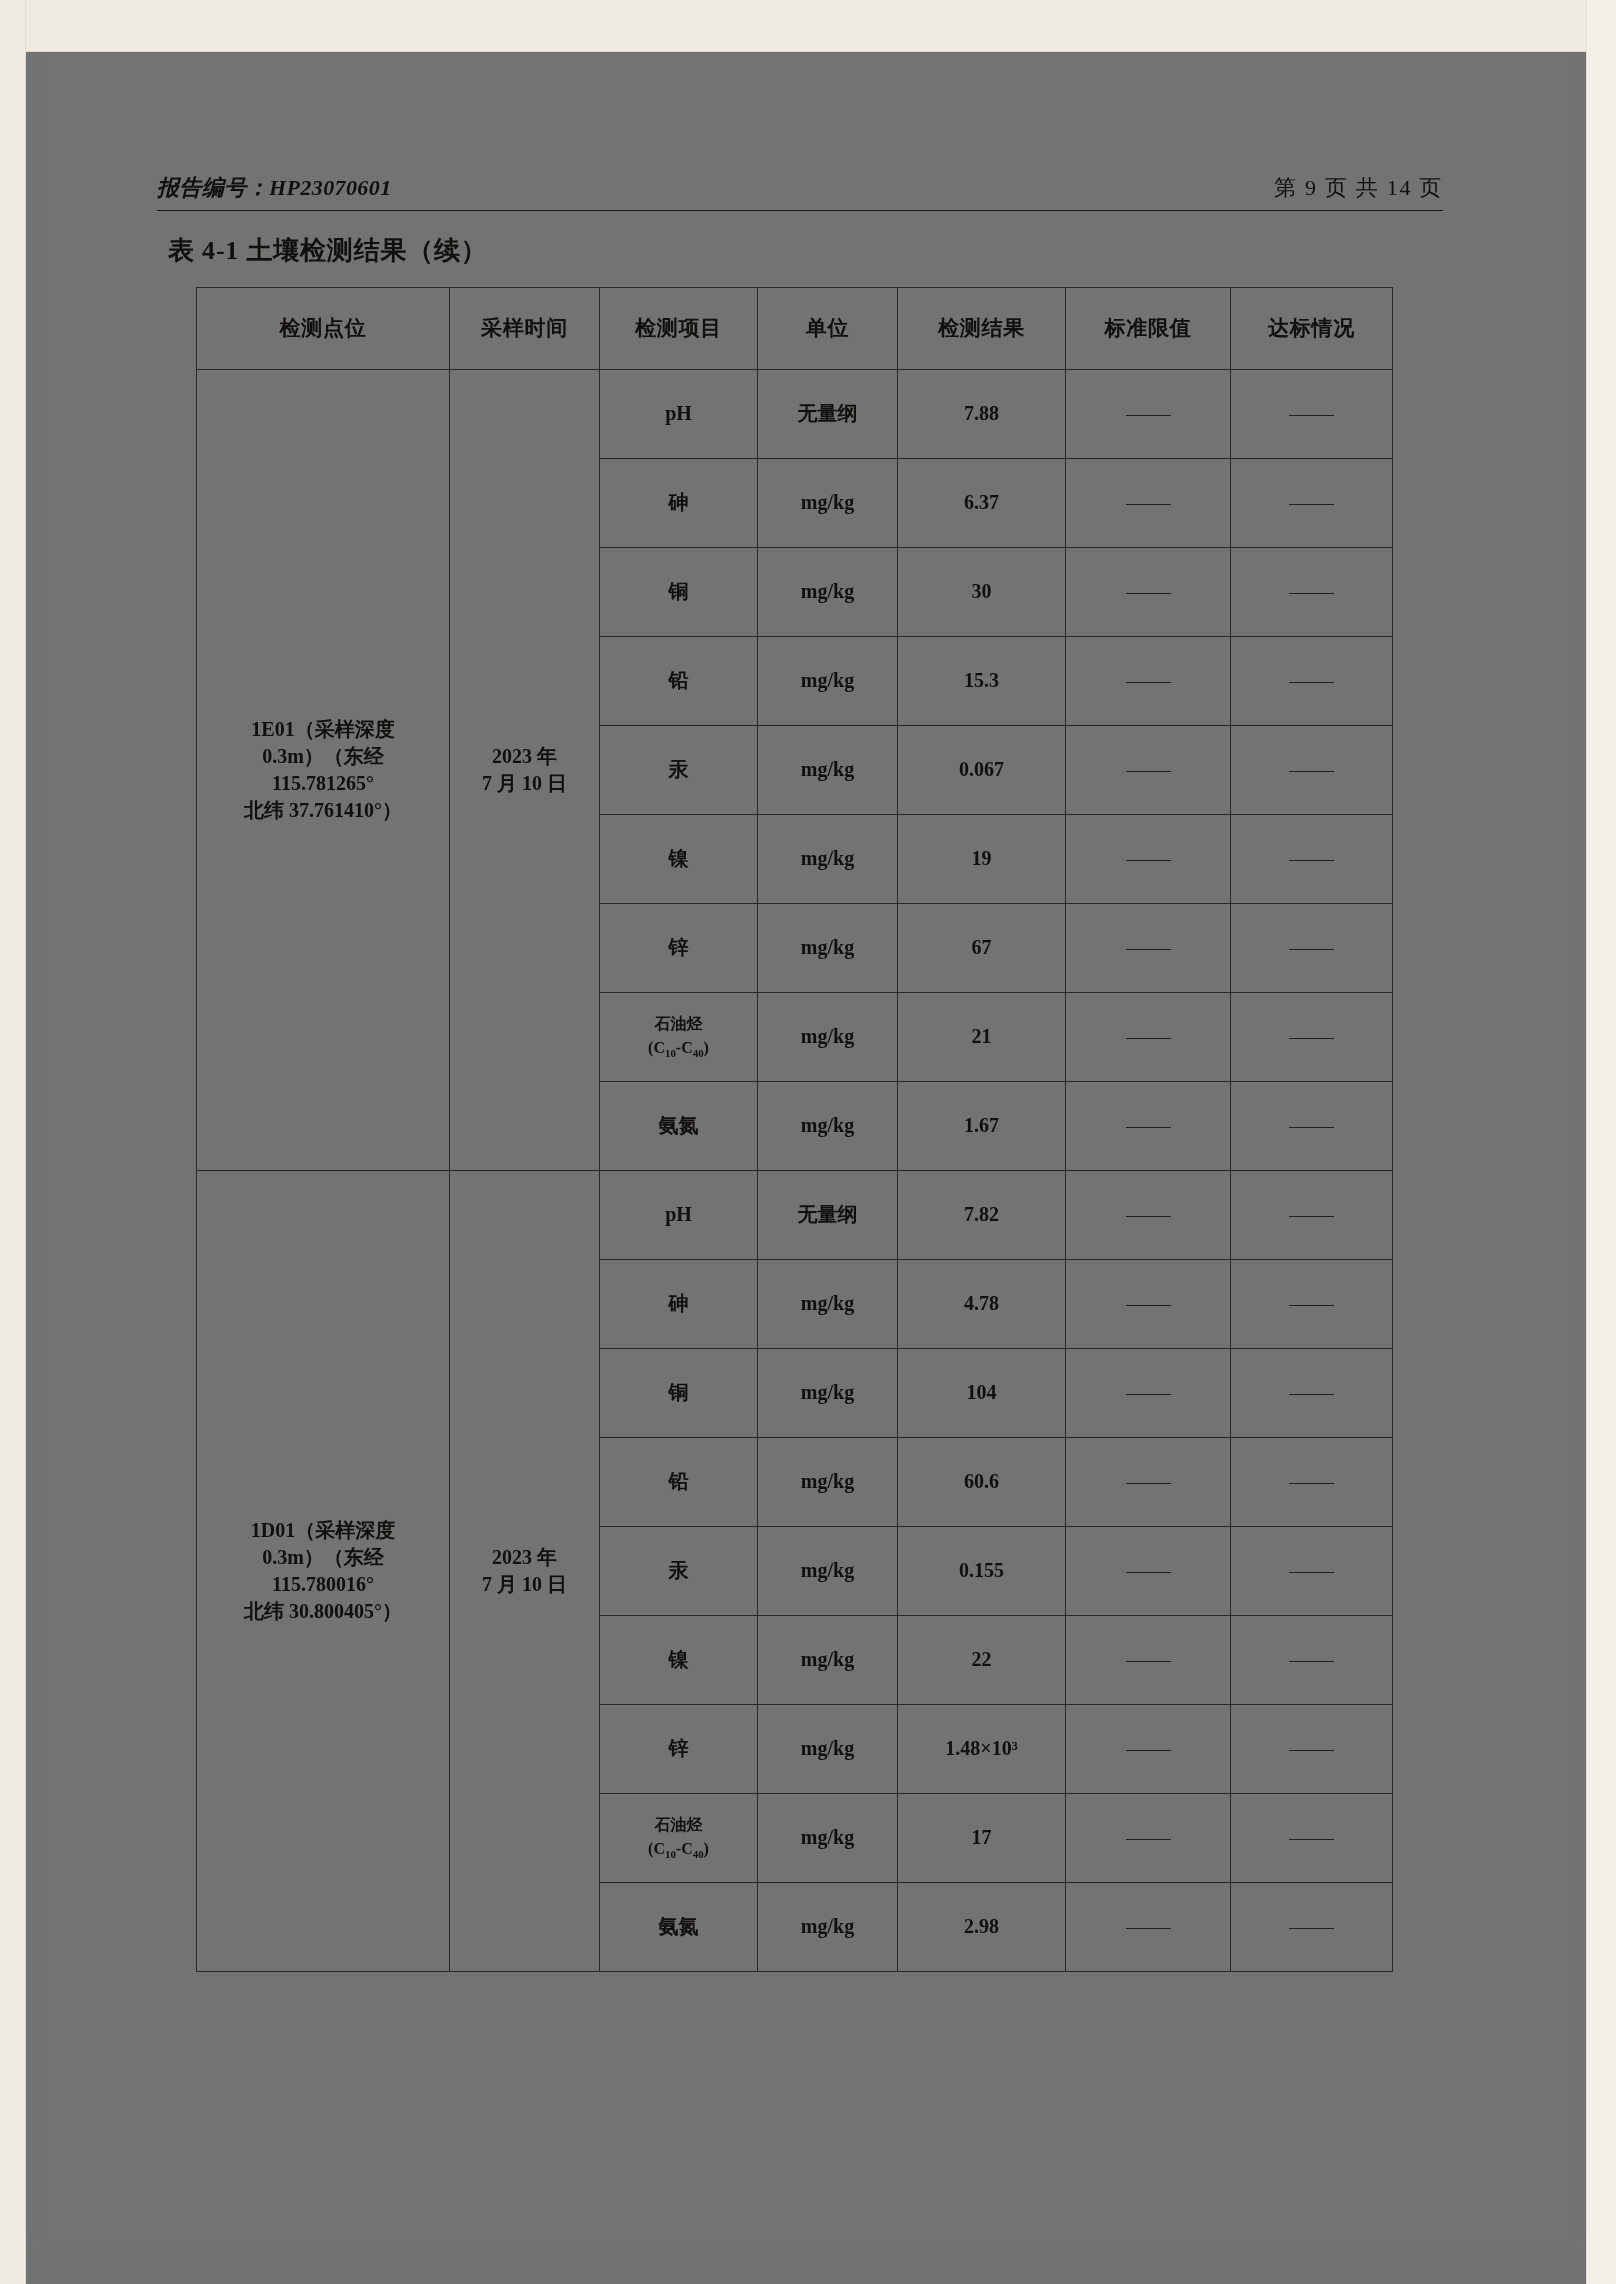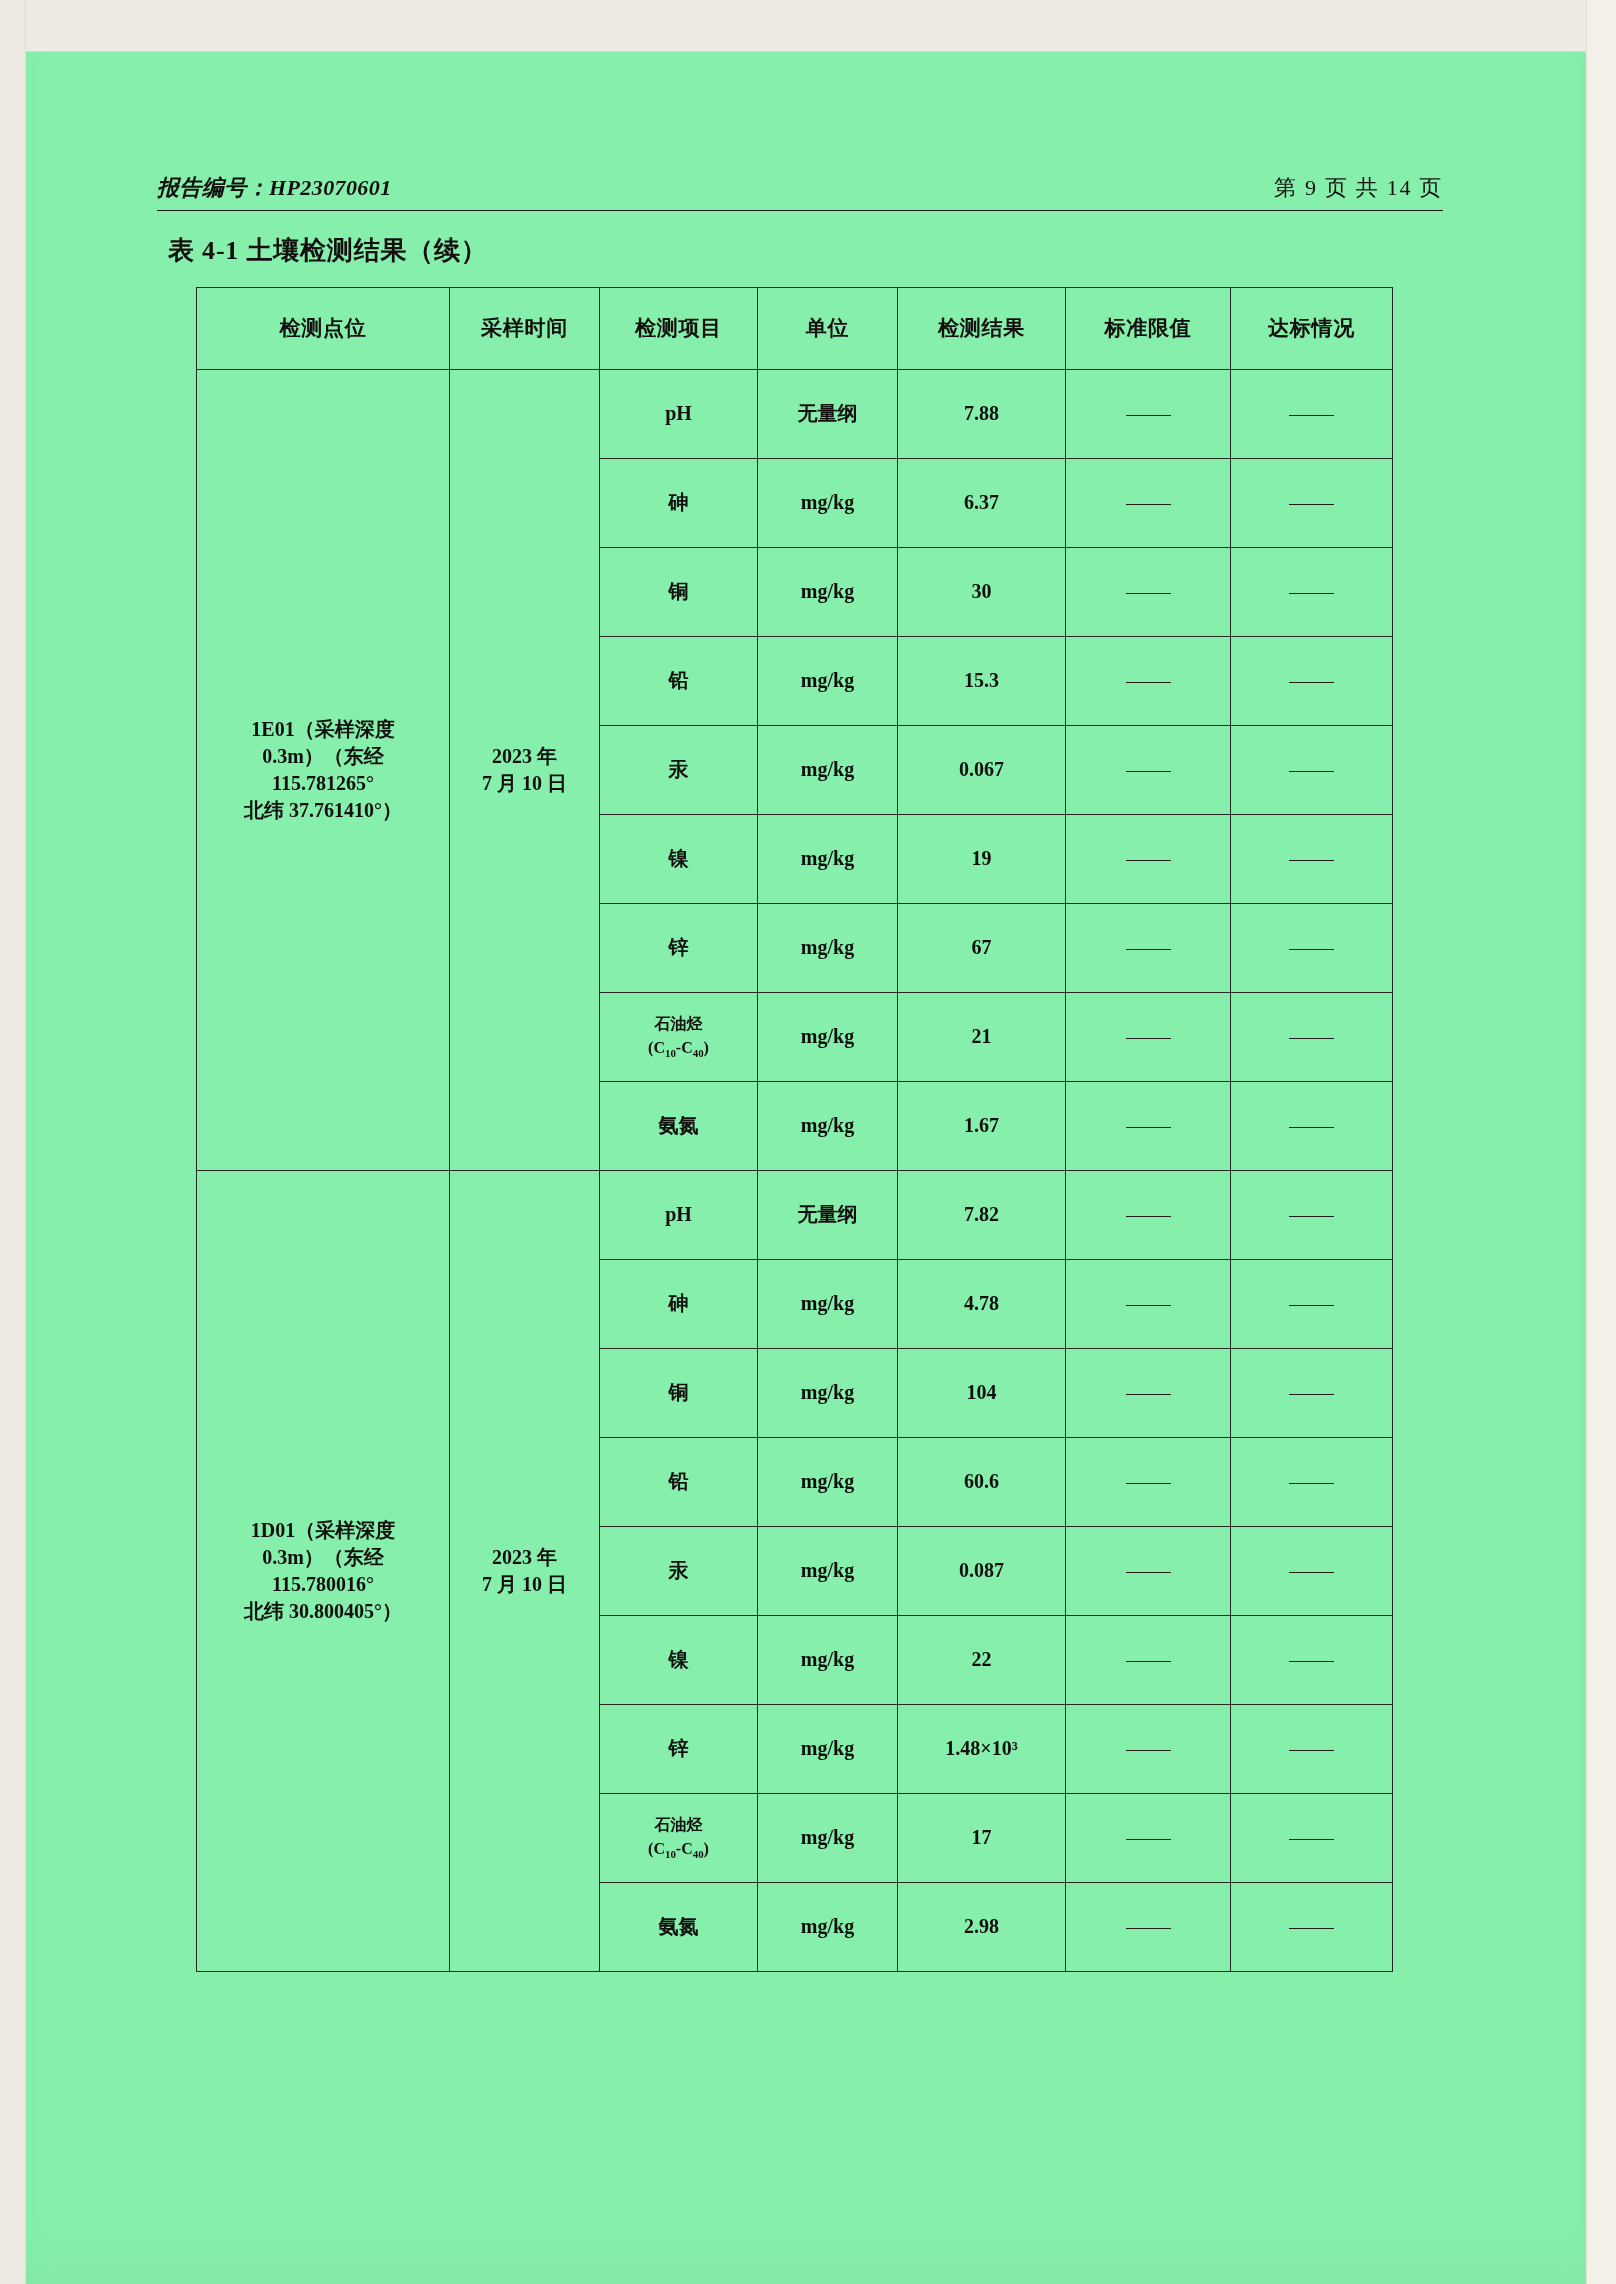--- a/index.html
+++ b/index.html
@@ -4,21 +4,21 @@
 <style>
   html, body {
     margin: 0;
     padding: 0;
     background: #f0ece6;
   }
   .page {
     position: relative;
     width: 1616px;
     height: 2284px;
-    background: #86efac;
+    background: #737373;
     margin: 0 auto;
     overflow: hidden;
     font-family: "Liberation Serif", serif;
     color: #12100e;
   }
   
   .page::before {
     content: "";
     position: absolute;
     left: 0; top: 0; right: 0; bottom: 0;
@@ -284,21 +284,21 @@
         <tr>
           <td class="item-cell">铅</td>
           <td>mg/kg</td>
           <td>60.6</td>
           <td><span class="dash thin"></span></td>
           <td><span class="dash"></span></td>
         </tr>
         <tr>
           <td class="item-cell">汞</td>
           <td>mg/kg</td>
-          <td>0.087</td>
+          <td>0.155</td>
           <td><span class="dash thin"></span></td>
           <td><span class="dash"></span></td>
         </tr>
         <tr>
           <td class="item-cell">镍</td>
           <td>mg/kg</td>
           <td>22</td>
           <td><span class="dash thin"></span></td>
           <td><span class="dash"></span></td>
         </tr>

